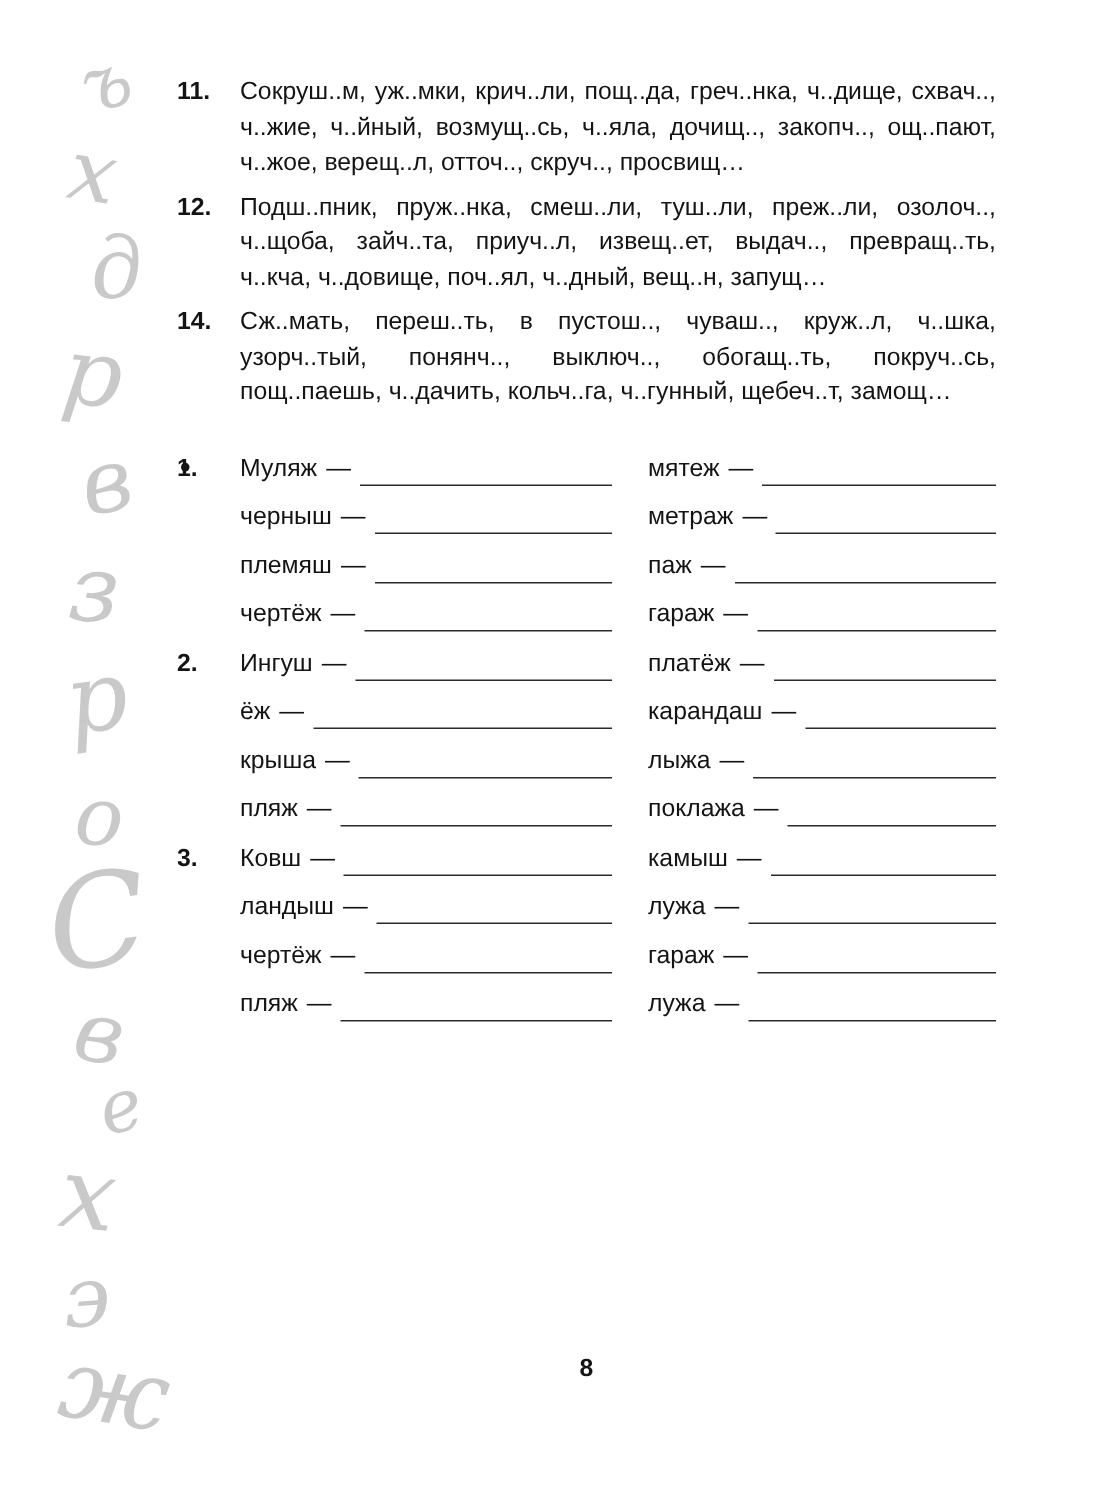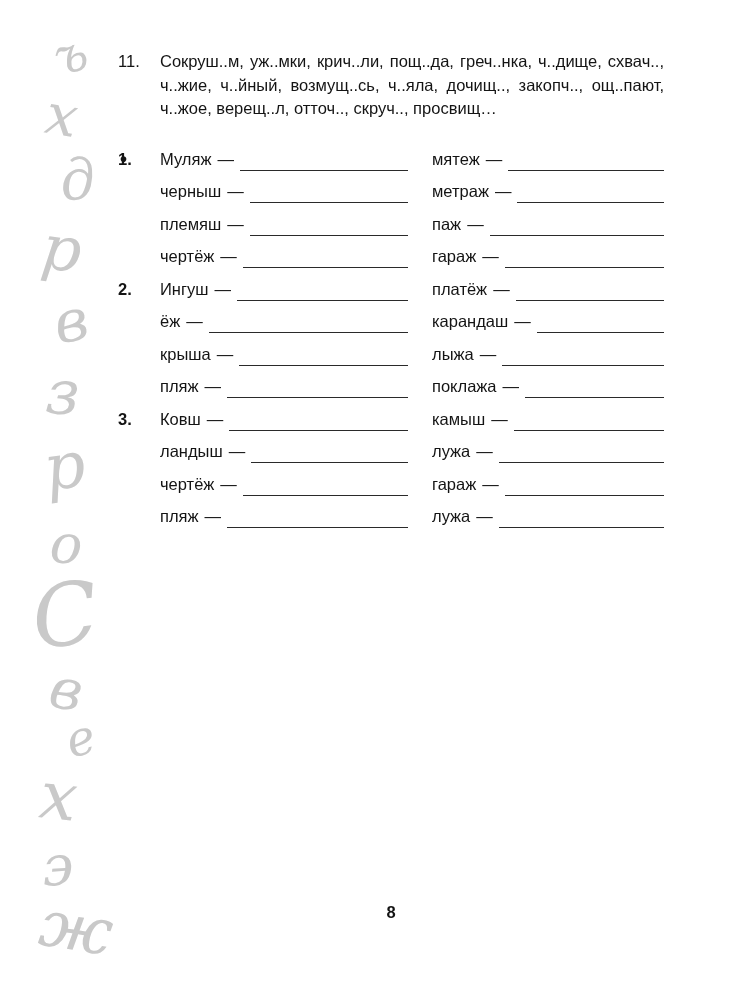--- a/index.html
+++ b/index.html
@@ -27,21 +27,21 @@
   .ml11 { left:40px; top:764px; font-size:66px; transform:rotate(6deg); }
   .ml12 { left:42px; top:838px; font-size:56px; transform:rotate(-4deg); }
   .ml13 { left:40px; top:896px; font-size:64px; transform:rotate(9deg); }
 
   .main { position:absolute; left:118px; top:50px; width:546px; }
 
   .exercise {
     position:relative; padding-left:42px; text-align:justify;
     font-size:16.5px; line-height:23.5px; margin-bottom:6px;
   }
-  .exercise .num { position:absolute; left:0; top:0; font-weight:normal; }
+  .exercise .num { position:absolute; left:0; top:0; font-weight:bold; }
 
   .task {
     position:relative; padding-left:42px; font-weight:bold;
     font-size:16.5px; line-height:24px; margin-top:27px; margin-bottom:15px;
     text-align:justify;
   }
   .task .bullet { position:absolute; left:2px; top:-1px; font-size:20px; }
 
   .list { position:relative; padding-left:42px; }
   .list .num { position:absolute; left:0; top:2px; font-weight:bold; font-size:16.5px; }
@@ -80,20 +80,28 @@
     <span class="ml12">э</span>
     <span class="ml13">ж</span>
   </div>
 
   <div class="main">
 
     <div class="exercise">
       <span class="num">11.</span>
       <span>Сокруш..м, уж..мки, крич..ли, пощ..да, греч..нка, ч..дище, схвач.., ч..жие, ч..йный, возмущ..сь, ч..яла, дочищ.., закопч.., ощ..пают, ч..жое, верещ..л, отточ.., скруч.., просвищ…</span>
     </div>
+    <div class="exercise">
+      <span class="num">12.</span>
+      <span>Подш..пник, пруж..нка, смеш..ли, туш..ли, преж..ли, озолоч.., ч..щоба, зайч..та, приуч..л, извещ..ет, выдач.., превращ..ть, ч..кча, ч..довище, поч..ял, ч..дный, вещ..н, запущ…</span>
+    </div>
+    <div class="exercise">
+      <span class="num">14.</span>
+      <span>Сж..мать, переш..ть, в пустош.., чуваш.., круж..л, ч..шка, узорч..тый, понянч.., выключ.., обогащ..ть, покруч..сь, пощ..паешь, ч..дачить, кольч..га, ч..гунный, щебеч..т, замощ…</span>
+    </div>
 
     <div class="task">
       <span class="bullet">•</span>
     </div>
 
     <div class="list">
       <span class="num">1.</span>
       <div class="row">
         <div class="half left">
           <span class="word">Муляж</span>

